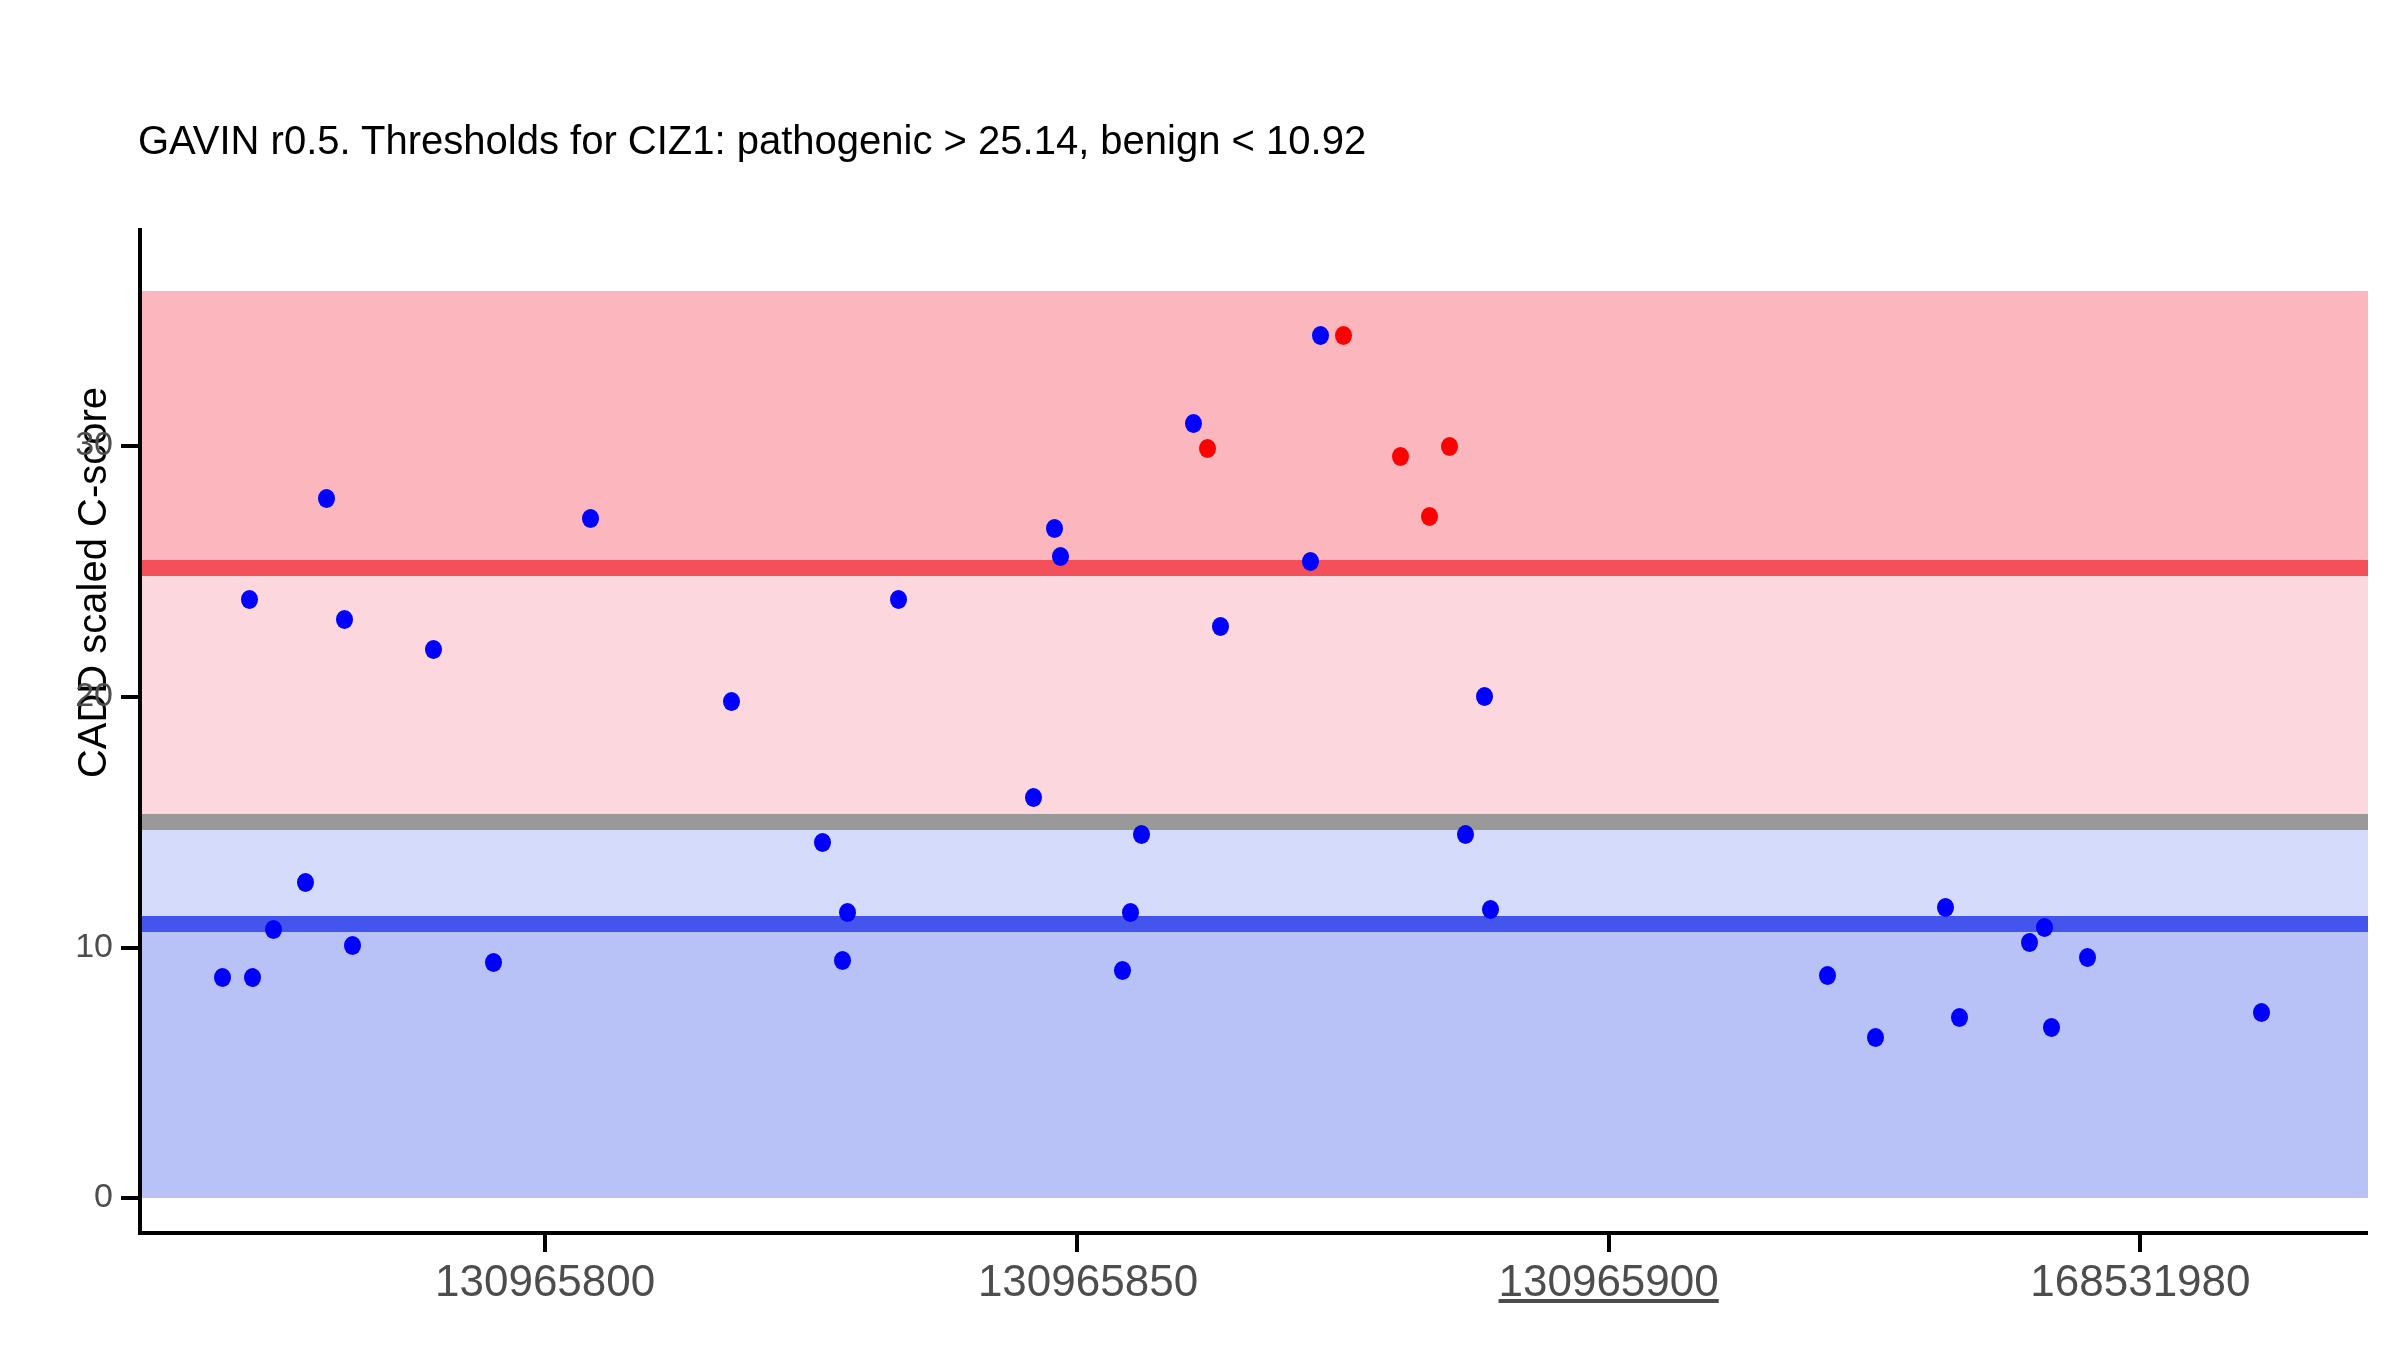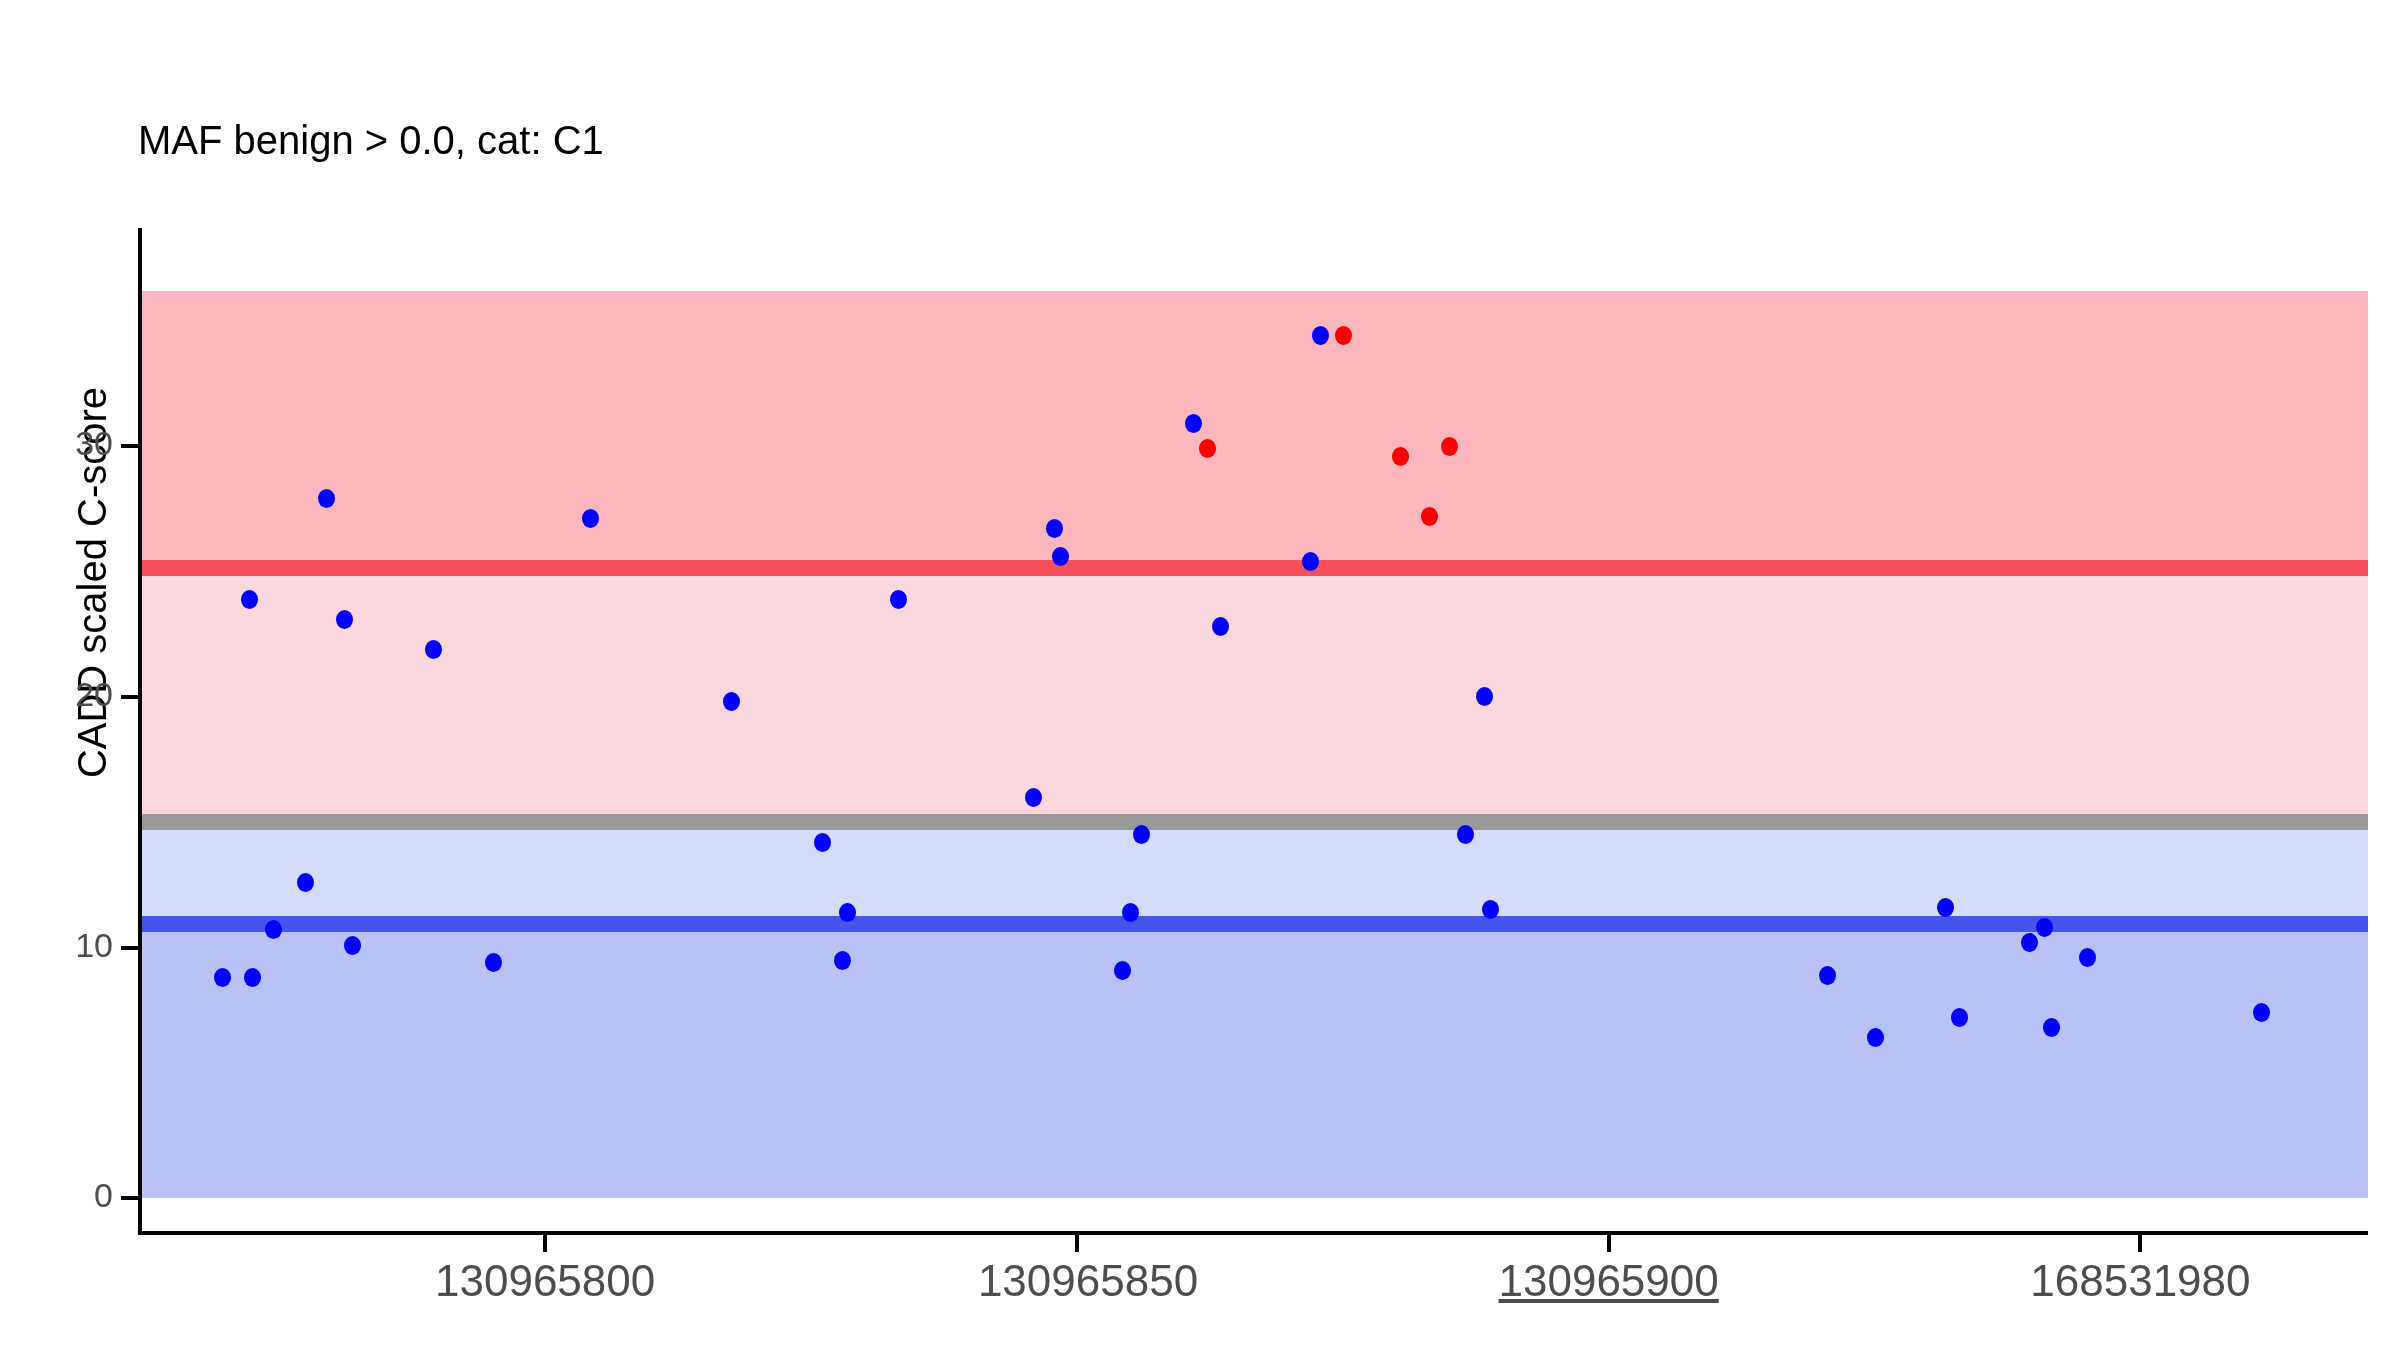--- a/index.html
+++ b/index.html
@@ -142,20 +142,21 @@
     color: #4d4d4d;
     white-space: nowrap;
   }
 </style>
 </head>
 <body>
 
 <div id="figure">
 
   <div id="title-block">
+    <span class="tline">GAVIN r0.5. Thresholds for CIZ1: pathogenic &gt; 25.14, benign &lt; 10.92</span>
     <span class="tline">MAF benign &gt; 0.0, cat: C1</span>
     <span class="tline">red: ClinVar pathogenic variants, blue: rarity &amp; impact matched gnomAD</span>
     <span class="tline">variants, green: RefSeq exons, grey: genome-wide fallback threshold</span>
   </div>
 
   <div id="y-axis-title">CADD scaled C-score</div>
 
   <div id="panel">
       <div class="band" style="top: 18.799px; height: 277.222px; background: rgb(252, 182, 190);"></div>
       <div class="band" style="top: 296.021px; height: 254.162px; background: rgb(252, 215, 221);"></div>

